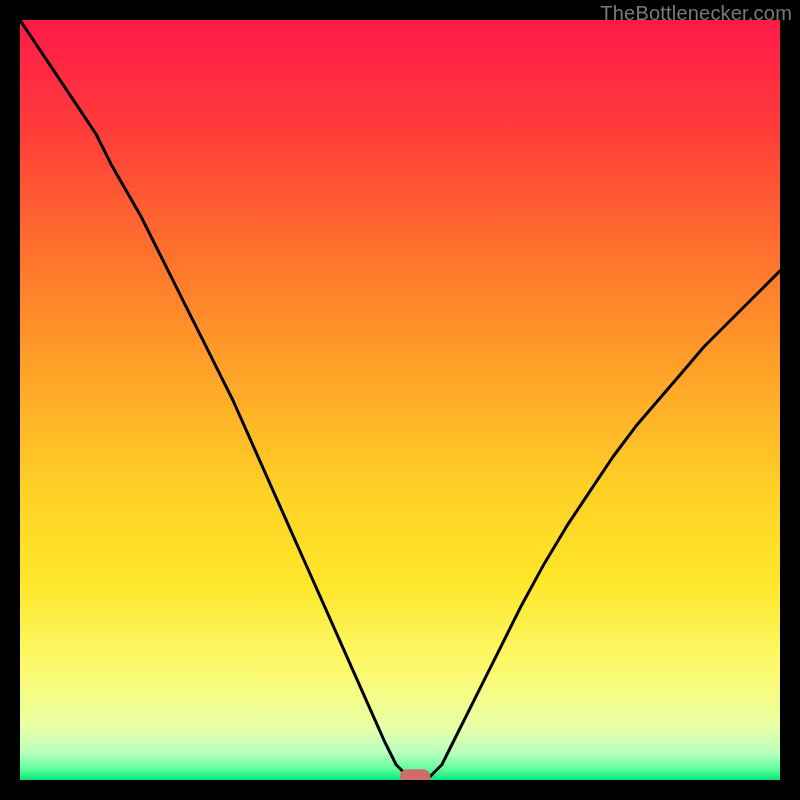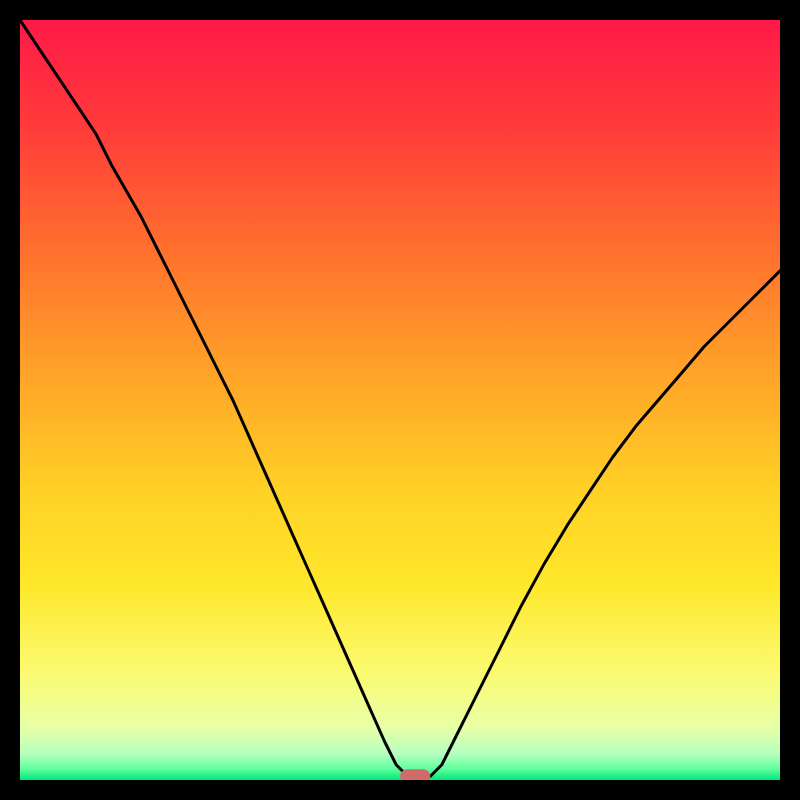--- a/index.html
+++ b/index.html
@@ -31,20 +31,21 @@
     color: #7a7a7a;
     font-size: 20px;
     letter-spacing: 0.2px;
     font-weight: 500;
   }
 </style>
 </head>
 <body>
 
 <div class="frame">
+  <div class="attribution">TheBottlenecker.com</div>
 
   <svg class="plot" viewBox="0 0 760 760" preserveAspectRatio="none">
     <defs>
       <linearGradient id="bg-grad" x1="0" y1="0" x2="0" y2="1">
           <stop offset="0%" stop-color="#ff1a48"></stop>
           <stop offset="14.000000000000002%" stop-color="#ff3b3a"></stop>
           <stop offset="30%" stop-color="#ff6f2e"></stop>
           <stop offset="46%" stop-color="#ffa228"></stop>
           <stop offset="62%" stop-color="#ffd126"></stop>
           <stop offset="74%" stop-color="#ffe72a"></stop>

